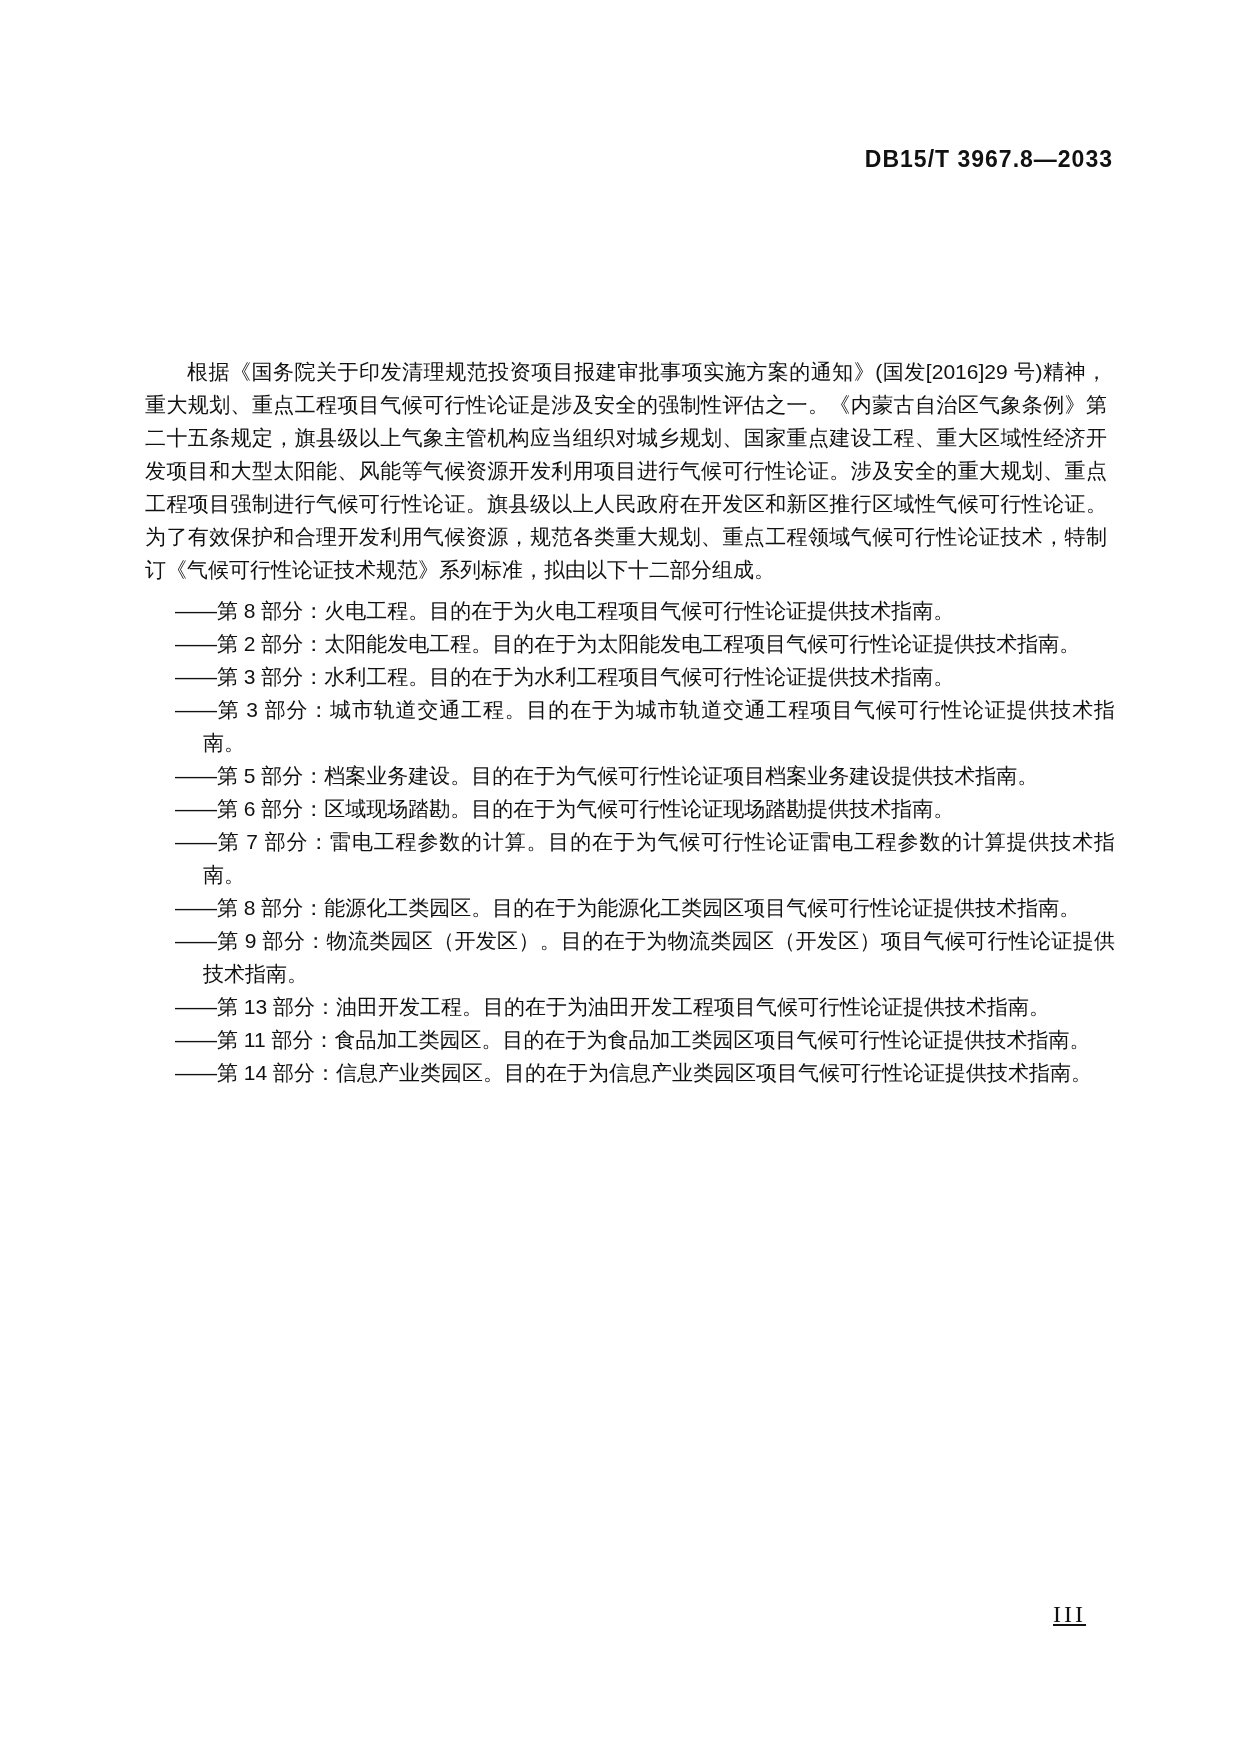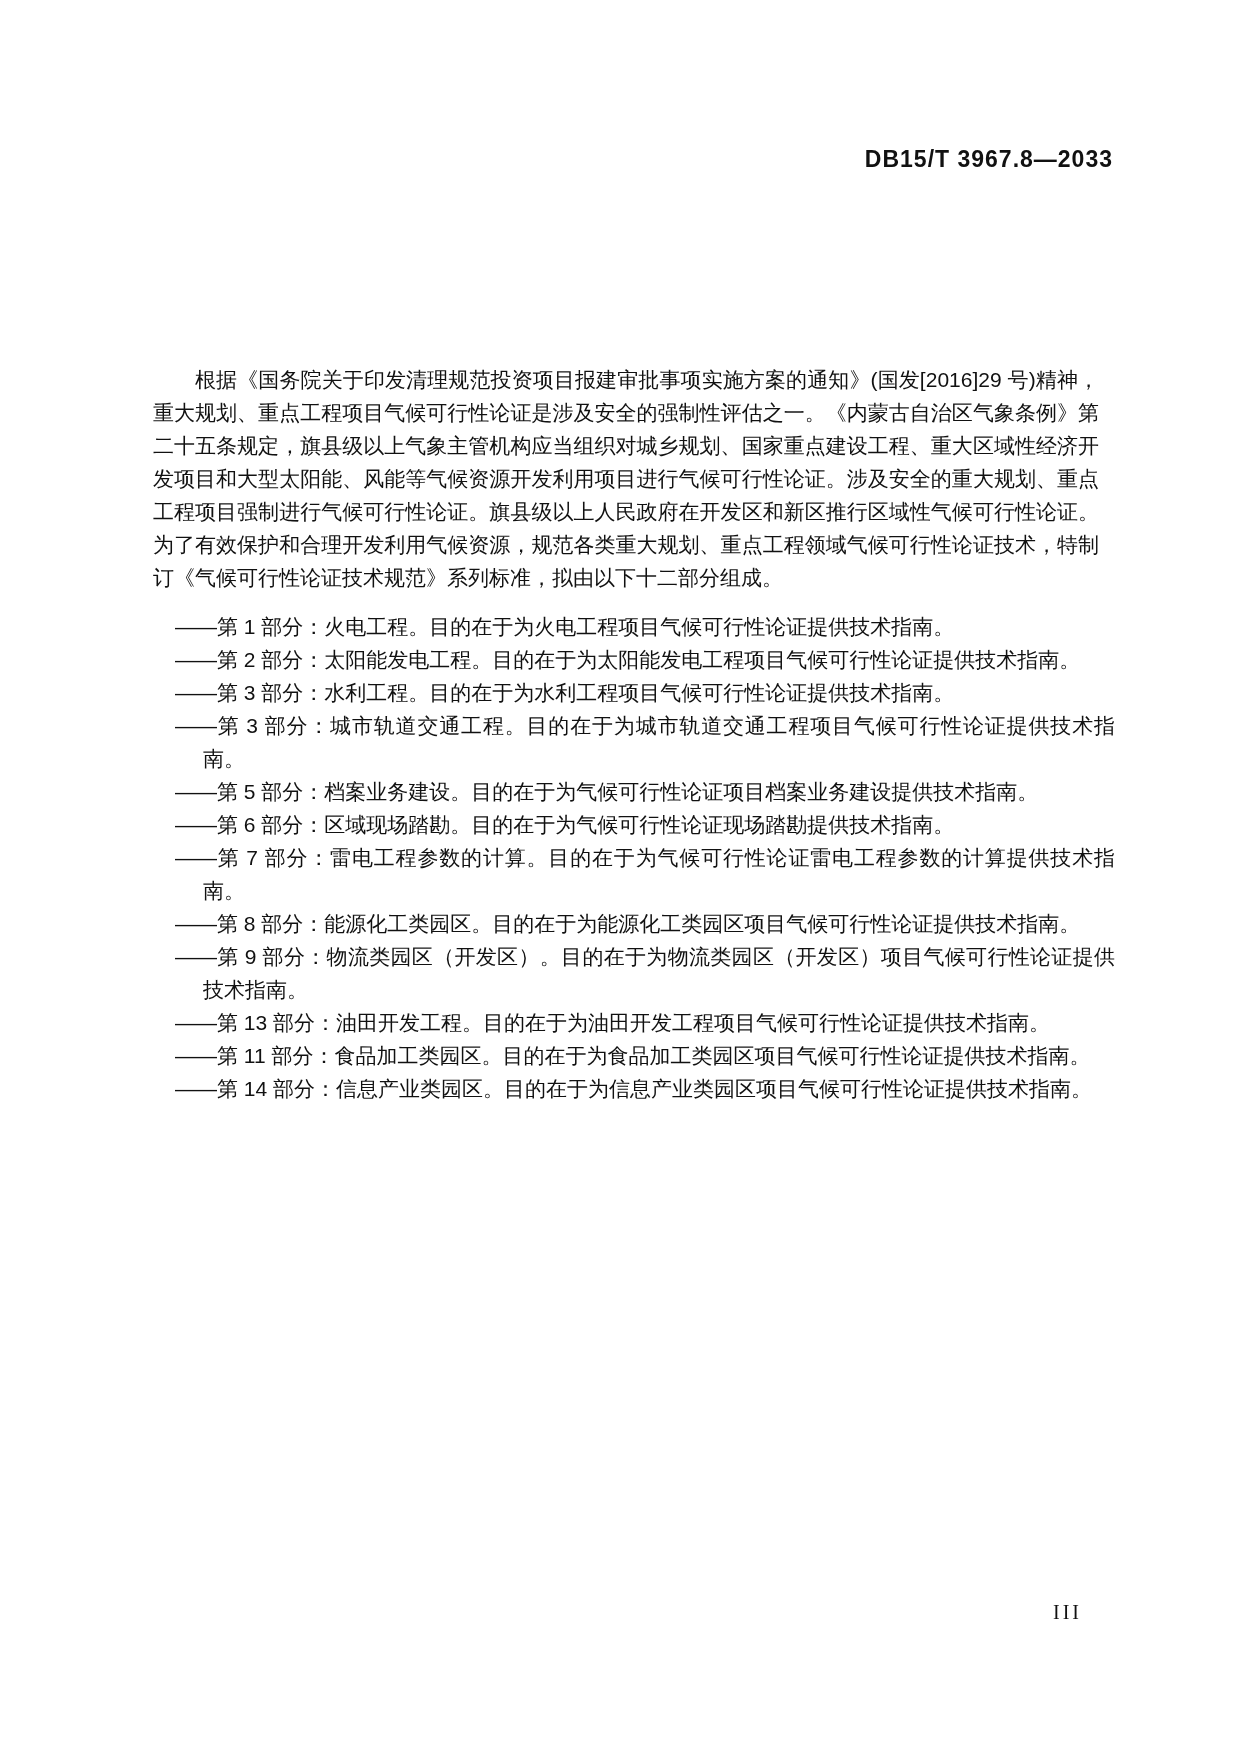--- a/index.html
+++ b/index.html
@@ -42,54 +42,55 @@
     top: 347px;
     left: 137px;
     width: 978px;
     font-size: 21px;
     line-height: 33px;
     text-align: justify;
     text-justify: inter-ideograph;
     color: #111111;
   }
   .intro-paragraph {
-    margin: 16px;
+    margin: 8px;
     text-indent: 42px;
   }
   .part-list {
     margin: 0;
   }
   .part-item {
     padding-left: 66px;
     text-indent: -28px;
     text-align: justify;
   }
   .page-number {
     position: absolute;
     top: 1601px;
     left: 1053px;
     font-family: "Liberation Serif", "DejaVu Serif", serif;
-    font-size: 20px;
+    font-size: 24px;
     letter-spacing: 3px;
     color: #111111;
+    text-decoration: underline;
   }
 </style>
 </head>
 <body>
 
 <div class="page">
 
   <div class="doc-code">DB15/T 3967.8—2033</div>
 
 
   <div class="content">
     <p class="intro-paragraph">根据《国务院关于印发清理规范投资项目报建审批事项实施方案的通知》(国发[2016]29 号)精神，重大规划、重点工程项目气候可行性论证是涉及安全的强制性评估之一。《内蒙古自治区气象条例》第二十五条规定，旗县级以上气象主管机构应当组织对城乡规划、国家重点建设工程、重大区域性经济开发项目和大型太阳能、风能等气候资源开发利用项目进行气候可行性论证。涉及安全的重大规划、重点工程项目强制进行气候可行性论证。旗县级以上人民政府在开发区和新区推行区域性气候可行性论证。为了有效保护和合理开发利用气候资源，规范各类重大规划、重点工程领域气候可行性论证技术，特制订《气候可行性论证技术规范》系列标准，拟由以下十二部分组成。</p>
 
     <div class="part-list">
-      <div class="part-item">——第 1 部分：火电工程。目的在于为火电工程项目气候可行性论证提供技术指南。</div>
+      <div class="part-item">——第 8 部分：火电工程。目的在于为火电工程项目气候可行性论证提供技术指南。</div>
       <div class="part-item">——第 2 部分：太阳能发电工程。目的在于为太阳能发电工程项目气候可行性论证提供技术指南。</div>
       <div class="part-item">——第 3 部分：水利工程。目的在于为水利工程项目气候可行性论证提供技术指南。</div>
       <div class="part-item">——第 3 部分：城市轨道交通工程。目的在于为城市轨道交通工程项目气候可行性论证提供技术指南。</div>
       <div class="part-item">——第 5 部分：档案业务建设。目的在于为气候可行性论证项目档案业务建设提供技术指南。</div>
       <div class="part-item">——第 6 部分：区域现场踏勘。目的在于为气候可行性论证现场踏勘提供技术指南。</div>
       <div class="part-item">——第 7 部分：雷电工程参数的计算。目的在于为气候可行性论证雷电工程参数的计算提供技术指南。</div>
       <div class="part-item">——第 8 部分：能源化工类园区。目的在于为能源化工类园区项目气候可行性论证提供技术指南。</div>
       <div class="part-item">——第 9 部分：物流类园区（开发区）。目的在于为物流类园区（开发区）项目气候可行性论证提供技术指南。</div>
       <div class="part-item">——第 13 部分：油田开发工程。目的在于为油田开发工程项目气候可行性论证提供技术指南。</div>
       <div class="part-item">——第 11 部分：食品加工类园区。目的在于为食品加工类园区项目气候可行性论证提供技术指南。</div>

